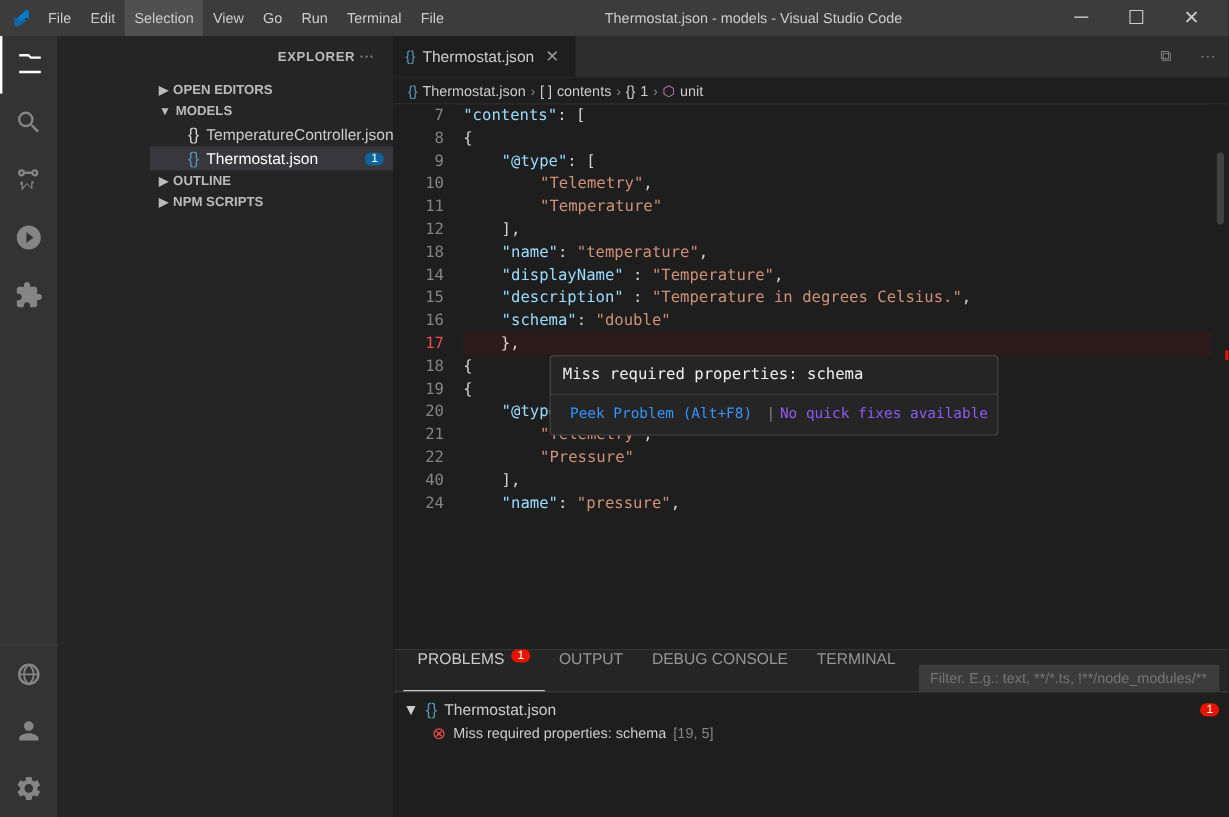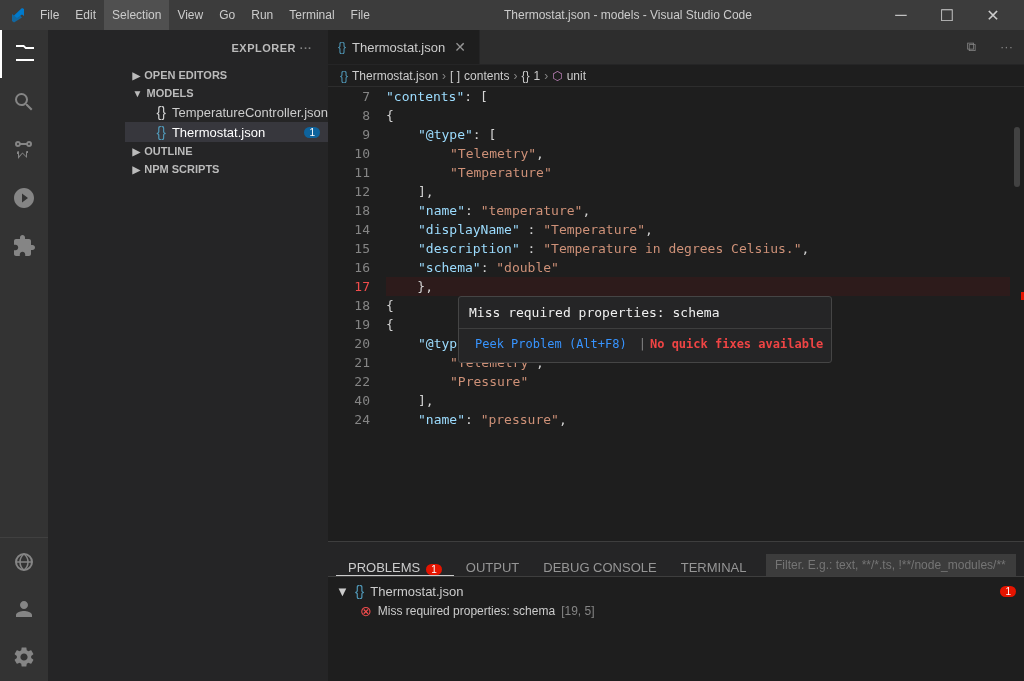--- a/index.html
+++ b/index.html
@@ -64,31 +64,31 @@
     .scrollbar { width: 14px; background: #1e1e1e; }
     .scrollbar-thumb { width: 6px; height: 60px; background: #424242; margin: 0 auto; border-radius: 3px; margin-top: 40px; }
     .scrollbar-indicator { width: 3px; height: 8px; background: #e51400; position: absolute; right: 0; top: 205px; }
 
     
     .hover-widget { position: absolute; left: 420px; top: 298px; background: #252526; border: 1px solid #454545; border-radius: 3px; z-index: 100; min-width: 300px; }
     .hover-widget-title { padding: 6px 10px; font-size: 13px; color: #f0f0f0; }
     .hover-widget-actions { display: flex; align-items: center; padding: 4px 8px 6px; gap: 4px; border-top: 1px solid #3e3e3e; }
     .hover-action { padding: 2px 8px; font-size: 12px; color: #3794ff; cursor: pointer; }
     .hover-separator { color: #858585; font-size: 12px; }
-    .hover-no-fix { color: #ef4444; font-size: 12px; font-weight: bold; }
+    .hover-no-fix { color: #8b5cf6; font-size: 12px; }
 
     
     .s-key { color: #9cdcfe; }
     .s-str { color: #ce9178; }
     .s-punct { color: #d4d4d4; }
 
     
     .bottom-panel { height: 140px; background: #1e1e1e; border-top: 1px solid #3e3e3e; display: flex; flex-direction: column; }
     .panel-tabs { height: 35px; background: #252526; display: flex; align-items: end; padding: 0 8px; gap: 0; border-bottom: 1px solid #3e3e3e; }
-    .panel-tab { height: 35px; padding: 0 12px; display: flex; align-items: flex-end; gap: 6px; cursor: pointer; color: #969696; font-size: 13px; border-bottom: 1px solid transparent; }
+    .panel-tab { height: 35px; padding: 0 12px; display: flex; align-items: flex-start; gap: 6px; cursor: pointer; color: #969696; font-size: 13px; border-bottom: 1px solid transparent; }
     .panel-tab.active { color: #cccccc; border-bottom: 1px solid #cccccc; }
     .panel-tab-badge { background: #e51400; color: white; font-size: 10px; border-radius: 10px; padding: 0 5px; }
     .panel-filter { margin-left: auto; }
     .panel-filter input { background: #3c3c3c; border: 1px solid #3c3c3c; color: #cccccc; padding: 2px 8px; font-size: 12px; width: 250px; height: 22px; }
     .panel-content { flex: 1; overflow-y: auto; padding: 4px 0; }
     .problem-group { }
     .problem-group-header { padding: 2px 8px; display: flex; align-items: center; gap: 6px; cursor: pointer; }
     .problem-item { padding: 2px 8px 2px 32px; display: flex; align-items: center; gap: 6px; cursor: pointer; font-size: 12px; }
     .error-icon { color: #f14c4c; font-size: 14px; }
     .problem-count { background: #e51400; color: white; font-size: 10px; border-radius: 10px; padding: 0 5px; margin-left: auto; }

